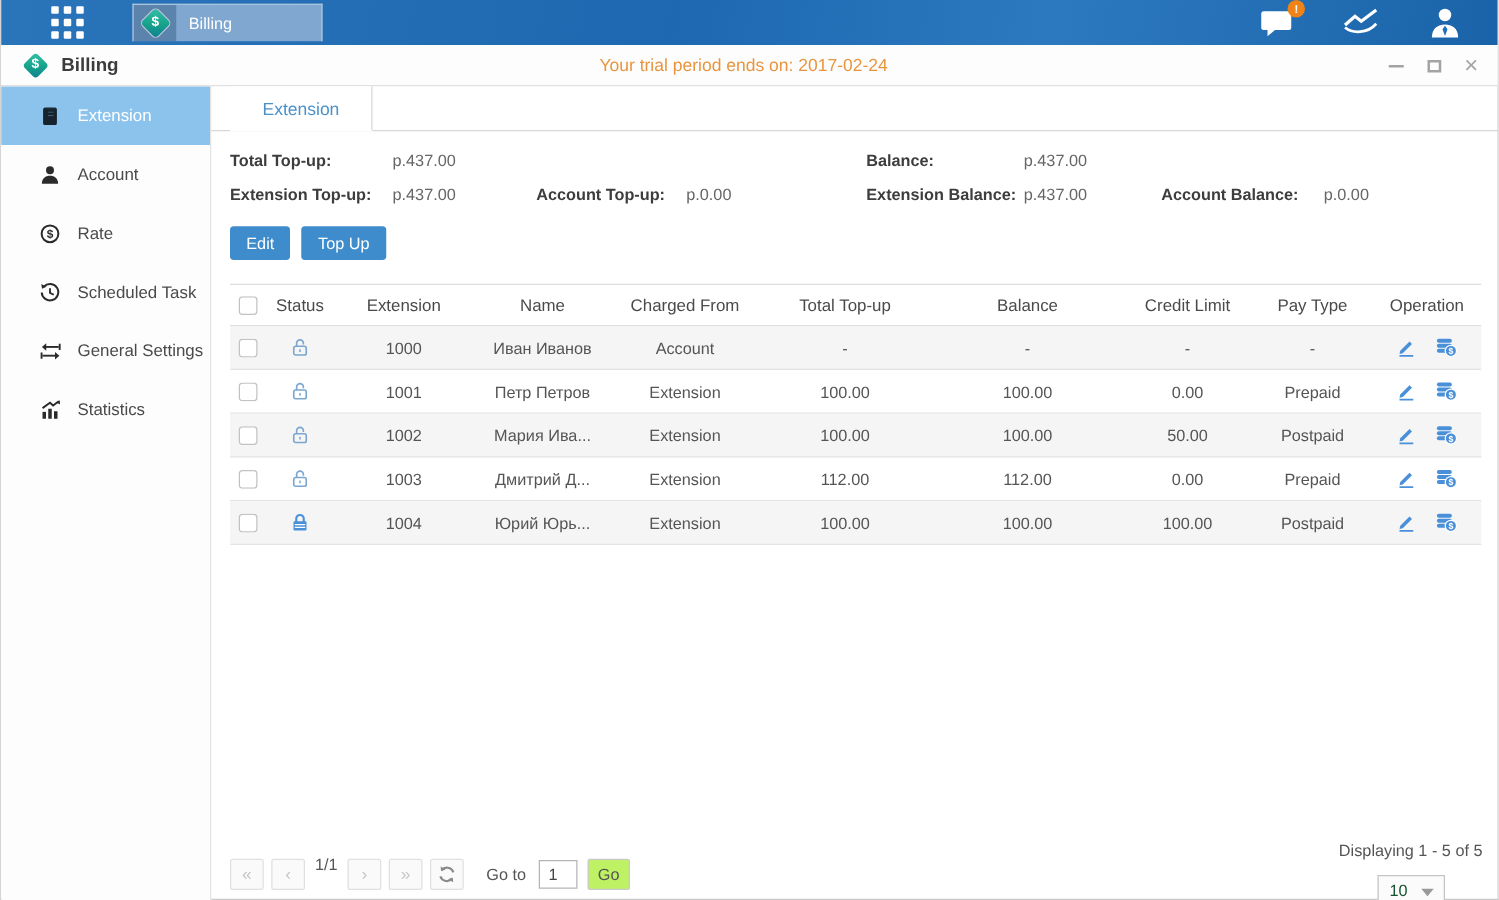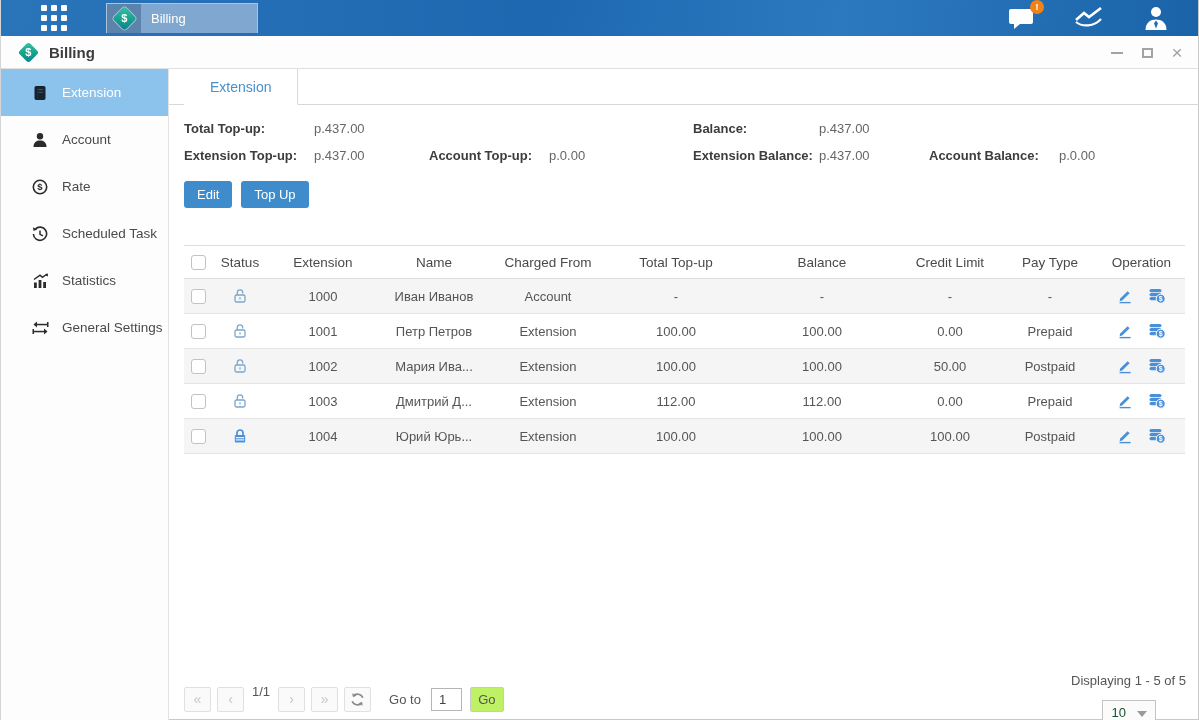--- a/index.html
+++ b/index.html
@@ -50,21 +50,21 @@
   .summary { margin-top:16px; display:grid; grid-template-columns:130px 115px 120px 144px 126px 110px 130px auto; row-gap:12px; font-size:13px; }
   .slabel { font-weight:bold; color:#3d3d3d; }
   .svalue { color:#666; }
   .g1{grid-column:1}.g2{grid-column:2}.g3{grid-column:3}.g4{grid-column:4}.g5{grid-column:5}.g6{grid-column:6}.g7{grid-column:7}.g8{grid-column:8}
 
   
   .actions { margin-top:18px; display:flex; gap:9px; }
   .btn { background:#3e8ccc; color:#fff; border:none; border-radius:3px; font-size:13px; font-family:inherit; height:27px; padding:0 13px; cursor:pointer; }
 
   
-  .tbl { margin-top:37px; border-top:1px solid #ddd; }
+  .tbl { margin-top:19px; border-top:1px solid #ddd; }
   .trow { display:flex; align-items:center; border-bottom:1px solid #e4e4e4; }
   .thead { height:33px; font-size:13.5px; color:#4a4a4a; border-bottom:1px solid #ddd; }
   .tdata { height:35px; font-size:13px; color:#555; }
   .tdata:nth-child(odd) { background:#f5f5f5; }
   .cell { display:flex; align-items:center; justify-content:center; text-align:center; overflow:hidden; white-space:nowrap; }
   .c0{width:28px}.c1{width:56px}.c2{width:110px}.c3{width:112px}.c4{width:116px}.c5{width:140px}.c6{width:152px}.c7{width:104px}.c8{width:96px}.c9{width:87px}
   .checkbox { width:15px; height:15px; border:1px solid #c2c2c2; border-radius:3px; background:#fff; cursor:pointer; display:inline-block; }
   .opcell { gap:15px; }
   .opcell .op { cursor:pointer; display:flex; align-items:center; }
   .status-cell .lock-locked { display:none; }
@@ -131,20 +131,21 @@
         </svg>
       </div>
     </div>
   </div>
 
   <div class="titlebar">
     <div class="diamond">
         <span>$</span>
       </div>
     <span class="apptitle">Billing</span>
+    <span class="trial">Your trial period ends on: 2017-02-24</span>
     <div class="winctrls">
       <span class="wc wc-min">
           <i></i>
         </span>
       <span class="wc wc-max">
           <i></i>
         </span>
       <span class="wc wc-close">×</span>
     </div>
   </div>
@@ -183,45 +184,45 @@
       </div>
       <div class="sitem">
         <span class="sic">
           <svg width="16" height="16" viewBox="0 0 16 16">
               <path d="M3.2 3.2 A6.6 6.6 0 1 1 1.4 8" fill="none" stroke-width="1.6"></path>
               <path d="M1 1.2 L1.6 5 L5.2 3.4 Z" stroke="none"></path>
               <path d="M8 4.5 V8.3 L11 9.8" fill="none" stroke-width="1.5"></path>
             </svg>
         </span>
         <span>Scheduled Task</span>
-      </div>
-      <div class="sitem">
-        <span class="sic">
-          <svg width="17" height="16" viewBox="0 0 17 16">
-              <rect x="2" y="9.5" width="2.8" height="5.5" stroke="none"></rect>
-              <rect x="6.6" y="7" width="2.8" height="8" stroke="none"></rect>
-              <rect x="11.2" y="9" width="2.8" height="6" stroke="none"></rect>
-              <path d="M2 6.5 L8 2.2 L10.5 4.4 L15 1" fill="none" stroke-width="1.5"></path>
-              <path d="M15.8 0.2 L16 3.4 L13 2.2 Z" stroke="none"></path>
-            </svg>
-        </span>
-        <span>Statistics</span>
       </div>
       <div class="sitem">
         <span class="sic">
           <svg width="17" height="16" viewBox="0 0 17 16">
               <path d="M5 1.5 L1.5 4.5 L5 7.5 Z" stroke="none"></path>
               <rect x="4" y="3.8" width="11" height="1.5" stroke="none"></rect>
               <rect x="15" y="2" width="1.5" height="5" stroke="none"></rect>
               <path d="M12 8.5 L15.5 11.5 L12 14.5 Z" stroke="none"></path>
               <rect x="2" y="10.8" width="11" height="1.5" stroke="none"></rect>
               <rect x="0.5" y="9" width="1.5" height="5" stroke="none"></rect>
             </svg>
         </span>
         <span>General Settings</span>
+      </div>
+      <div class="sitem">
+        <span class="sic">
+          <svg width="17" height="16" viewBox="0 0 17 16">
+              <rect x="2" y="9.5" width="2.8" height="5.5" stroke="none"></rect>
+              <rect x="6.6" y="7" width="2.8" height="8" stroke="none"></rect>
+              <rect x="11.2" y="9" width="2.8" height="6" stroke="none"></rect>
+              <path d="M2 6.5 L8 2.2 L10.5 4.4 L15 1" fill="none" stroke-width="1.5"></path>
+              <path d="M15.8 0.2 L16 3.4 L13 2.2 Z" stroke="none"></path>
+            </svg>
+        </span>
+        <span>Statistics</span>
       </div>
     </div>
 
     <div class="main">
 
       <div class="tabstrip">
         <div class="tab">Extension</div>
       </div>
 
       <div class="summary">

